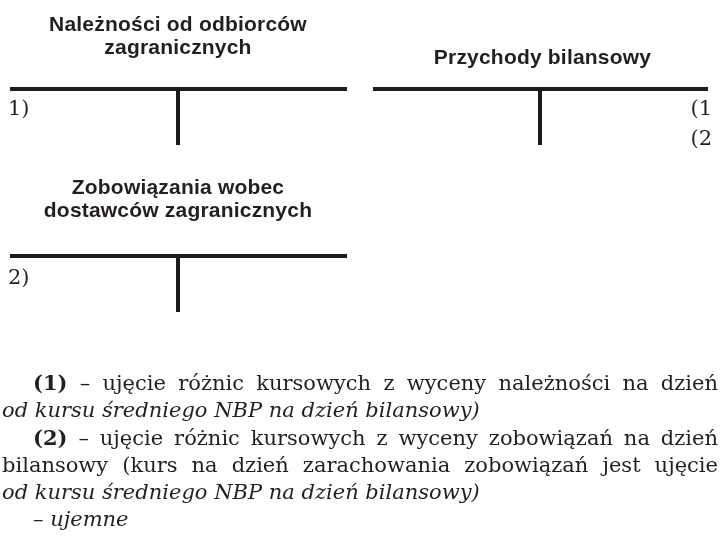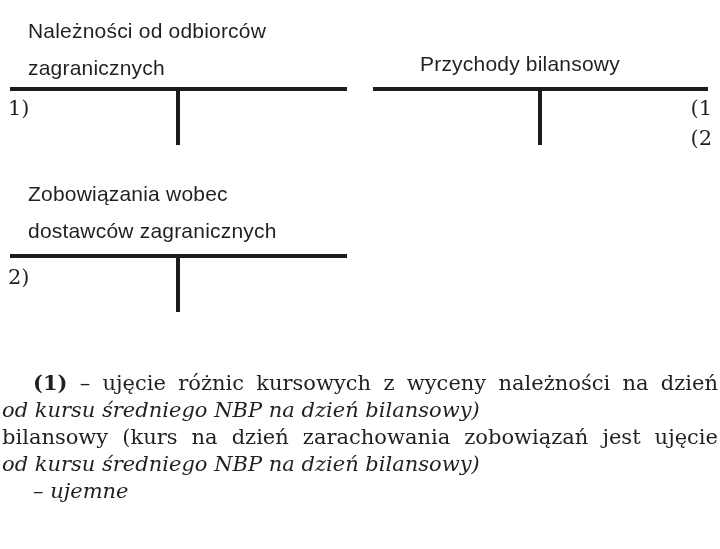--- a/index.html
+++ b/index.html
@@ -8,23 +8,24 @@
     width: 720px;
     height: 549px;
     background: #ffffff;
     color: #231f20;
     font-family: "DejaVu Serif", serif;
     overflow: hidden;
   }
   .t-title {
     position: absolute;
     font-family: "Liberation Sans", sans-serif;
-    font-weight: normal;
+    font-weight: bold;
     font-size: 21px;
-    line-height: 37px;
+    line-height: 23px;
+    text-align: center;
     letter-spacing: 0.2px;
   }
   .bar {
     position: absolute;
     background: #1d1b1c;
   }
   .entry {
     position: absolute;
     font-size: 21px;
     line-height: 25px;
@@ -63,19 +64,20 @@
 
   <div class="t-title" style="left:28px; top:175px; width:300px;">Zobowiązania wobec dostawców zagranicznych</div>
   <div class="bar" style="left:10px; top:254px; width:337px; height:4px;"></div>
   <div class="bar" style="left:176px; top:254px; width:4px; height:58px;"></div>
   <div class="entry" style="left:8px; top:265px;">2)</div>
 
   <div class="legend">
     <div class="nl first"><span class="marker">(1)</span> <span>– ujęcie różnic kursowych z wyceny należności na dzień</span></div>
     <div class="nl last">od kursu średniego NBP na dzień bilansowy)</div>
 
+    <div class="nl first"><span class="marker">(2)</span> <span>– ujęcie różnic kursowych z wyceny zobowiązań na dzień</span></div>
     <div class="nl">bilansowy (kurs na dzień zarachowania zobowiązań jest ujęcie</div>
     <div class="nl last">od kursu średniego NBP na dzień bilansowy)</div>
 
     <div class="nl first last">– ujemne</div>
   </div>
 
 </div>
 
 </body></html>

